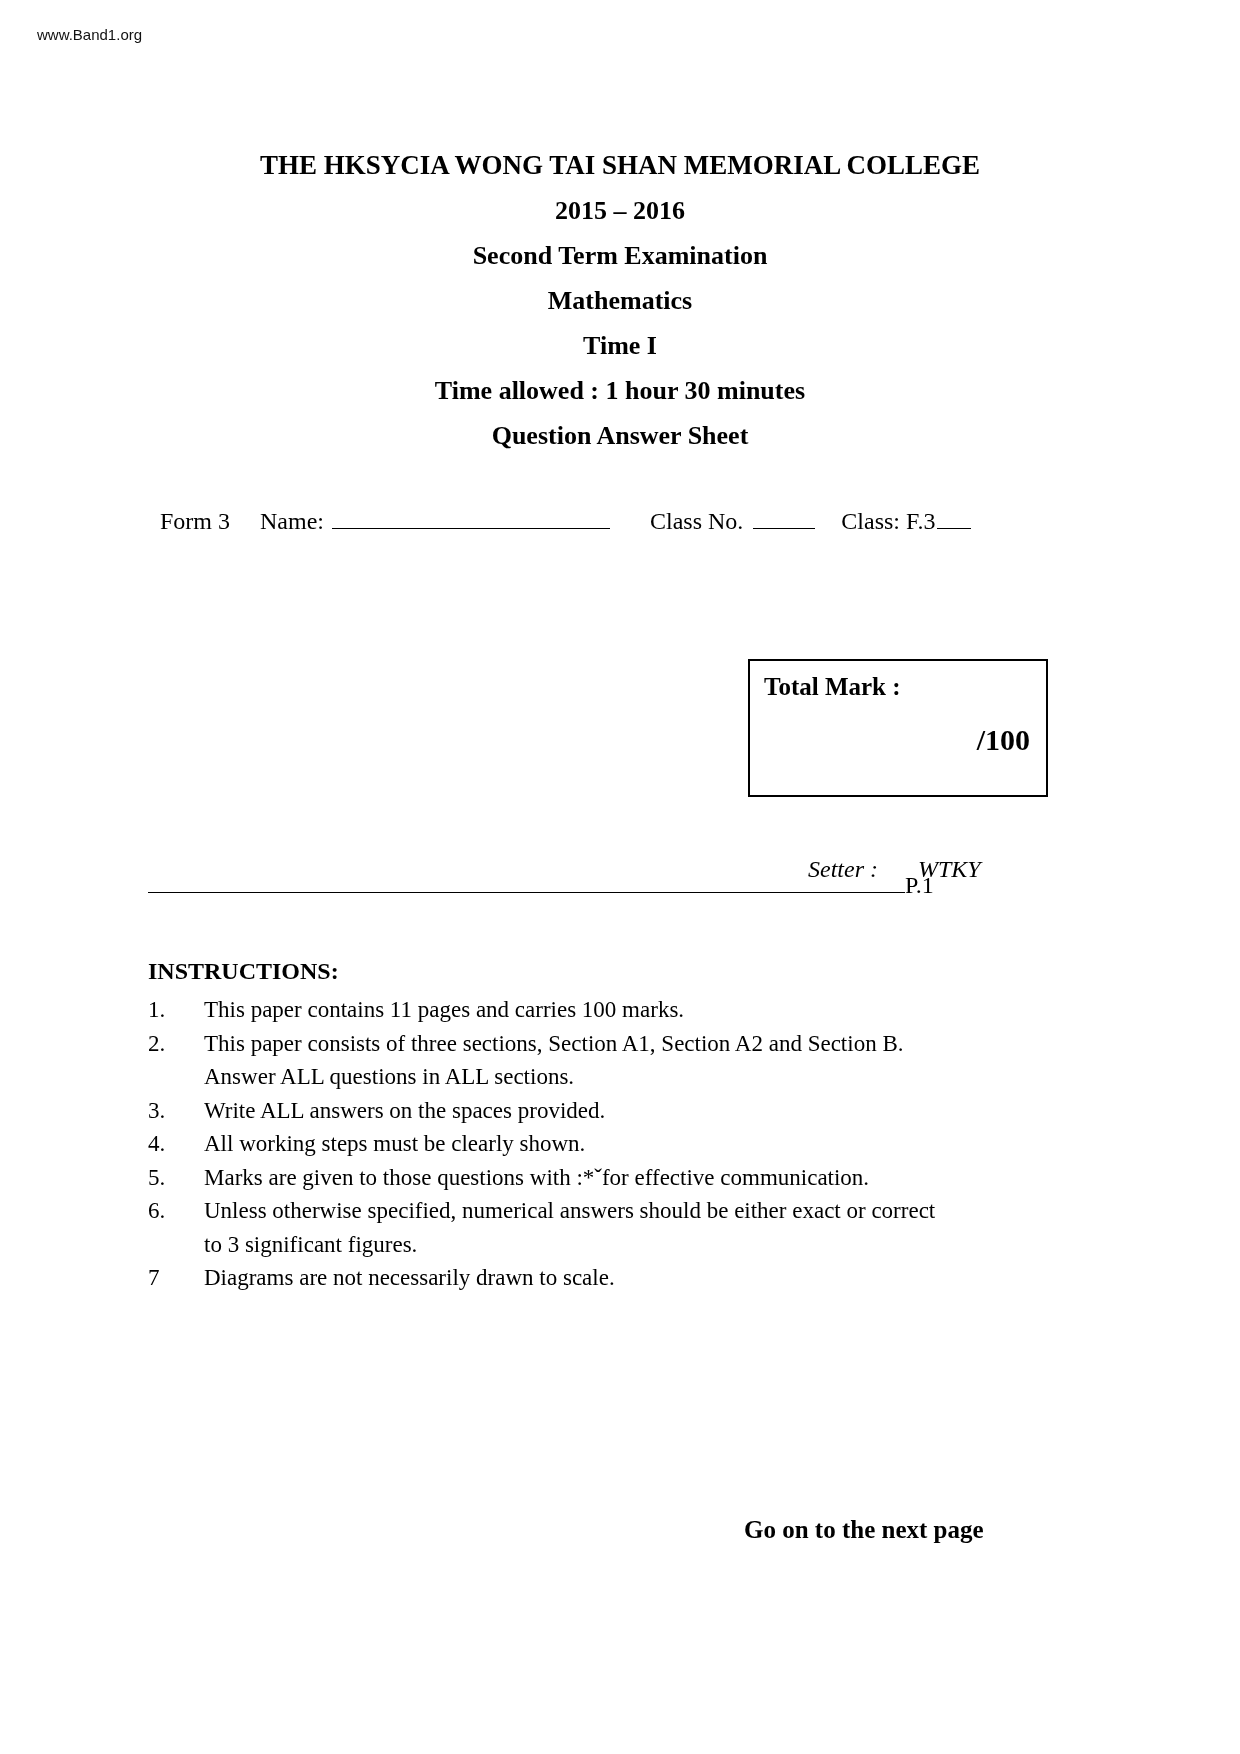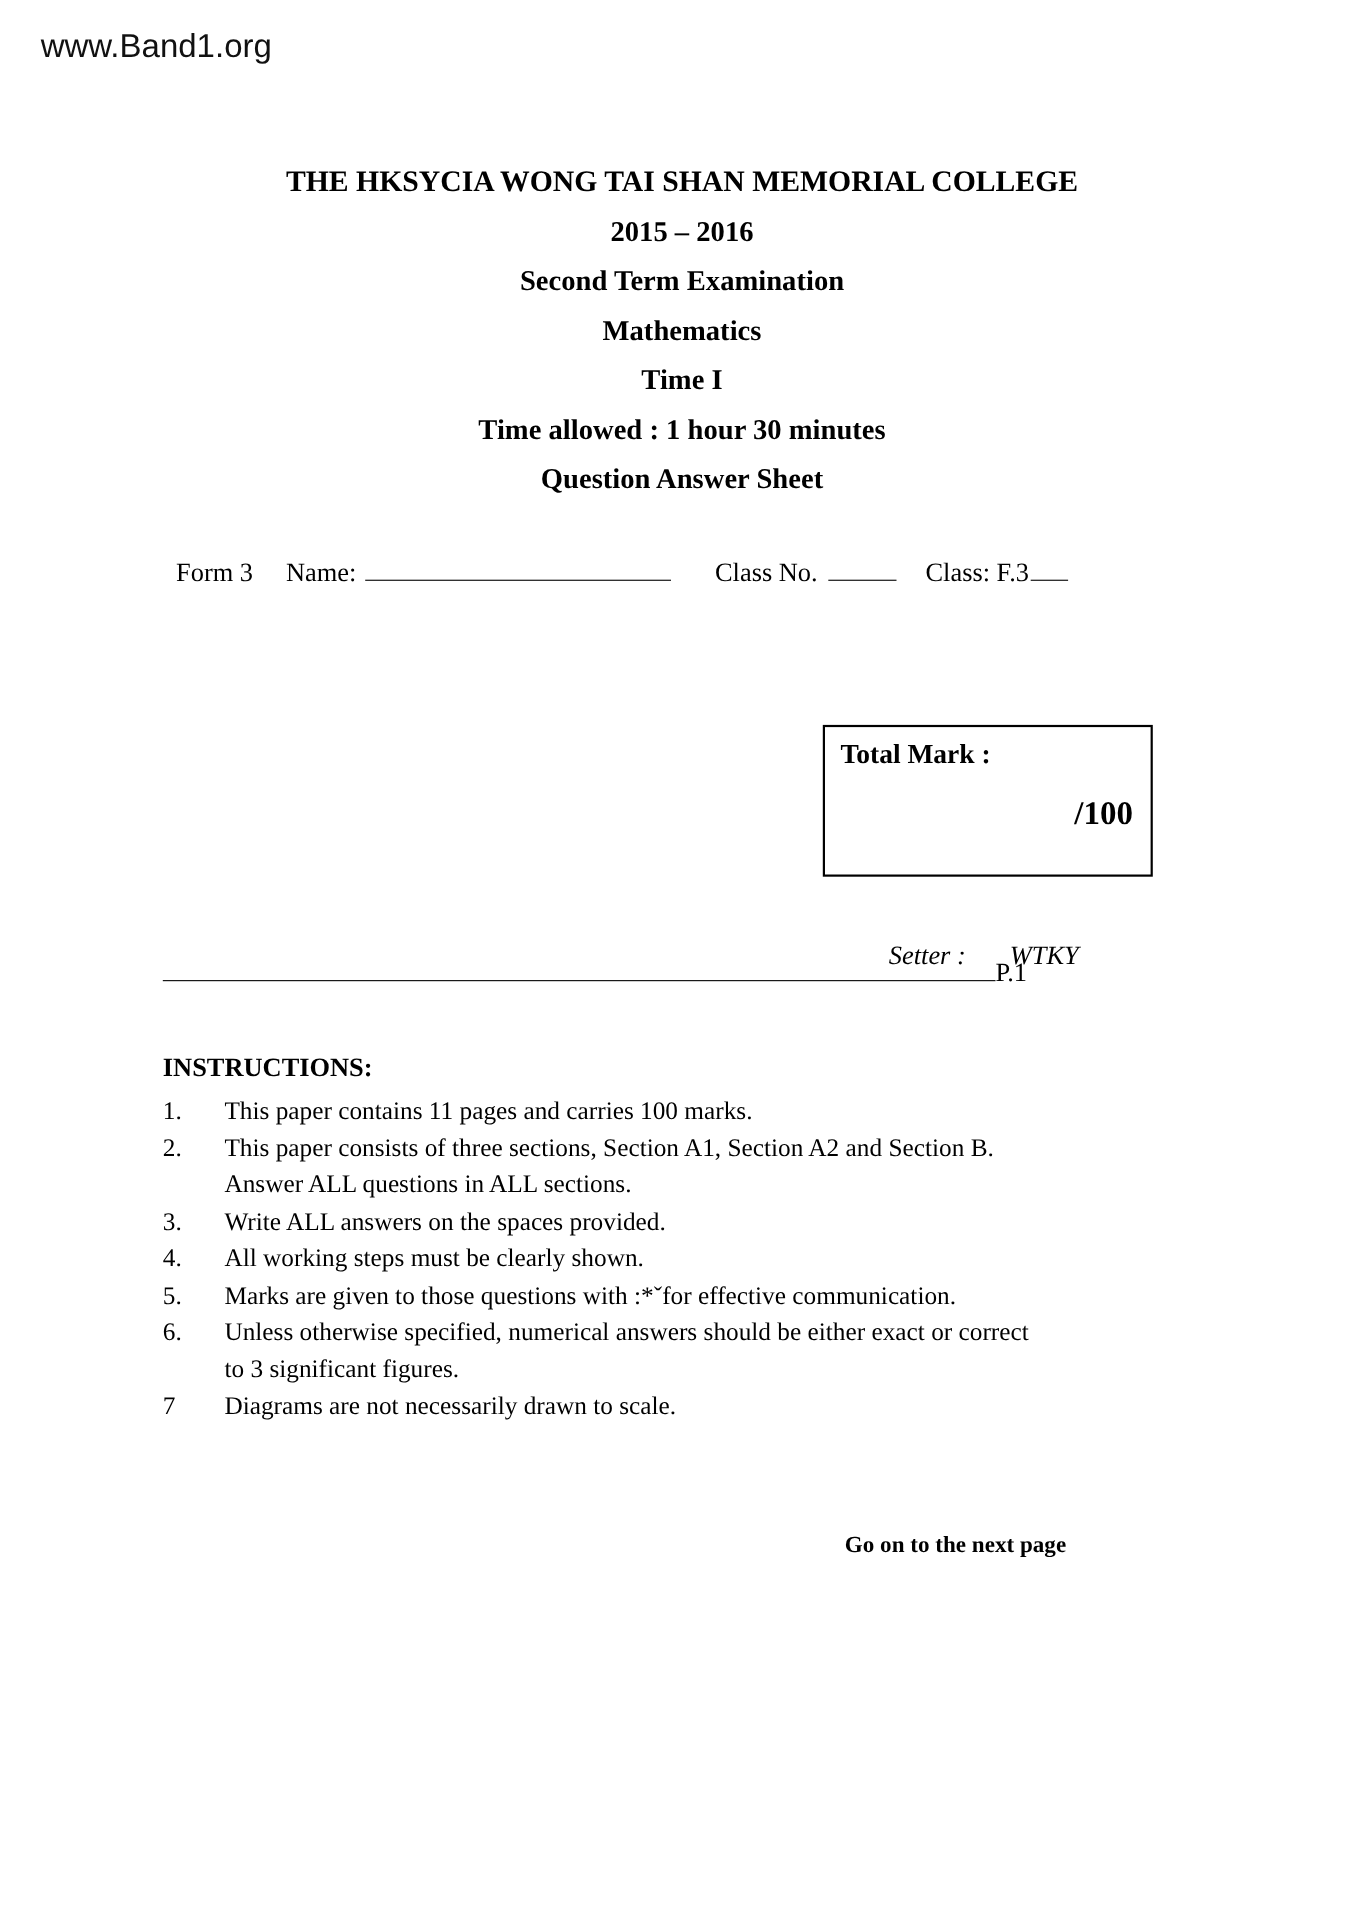--- a/index.html
+++ b/index.html
@@ -9,21 +9,21 @@
     height: 1754px;
     position: relative;
     font-family: "Liberation Serif", serif;
     color: #000000;
   }
   .watermark {
     position: absolute;
     left: 37px;
     top: 26px;
     font-family: "Liberation Sans", sans-serif;
-    font-size: 30px;
+    font-size: 15px;
     color: #111111;
   }
   .title-block {
     position: absolute;
     top: 143px;
     left: 0;
     width: 100%;
     text-align: center;
   }
   .title-line {
@@ -110,24 +110,23 @@
     flex: 0 0 56px;
     line-height: 33.5px;
   }
   .ins-row .txt {
     flex: 1;
     line-height: 33.5px;
   }
   .footer {
     position: absolute;
     left: 744px;
-    top: 1392px;
-    font-weight: bold;
-    font-size: 21px;
-    margin-left: 24px;
+    top: 1516px;
+    font-weight: bold;
+    font-size: 25px;
   }
 </style>
 </head>
 <body>
 
 <div class="page">
 
   <div class="watermark">www.Band1.org</div>
 
   <div class="title-block">

